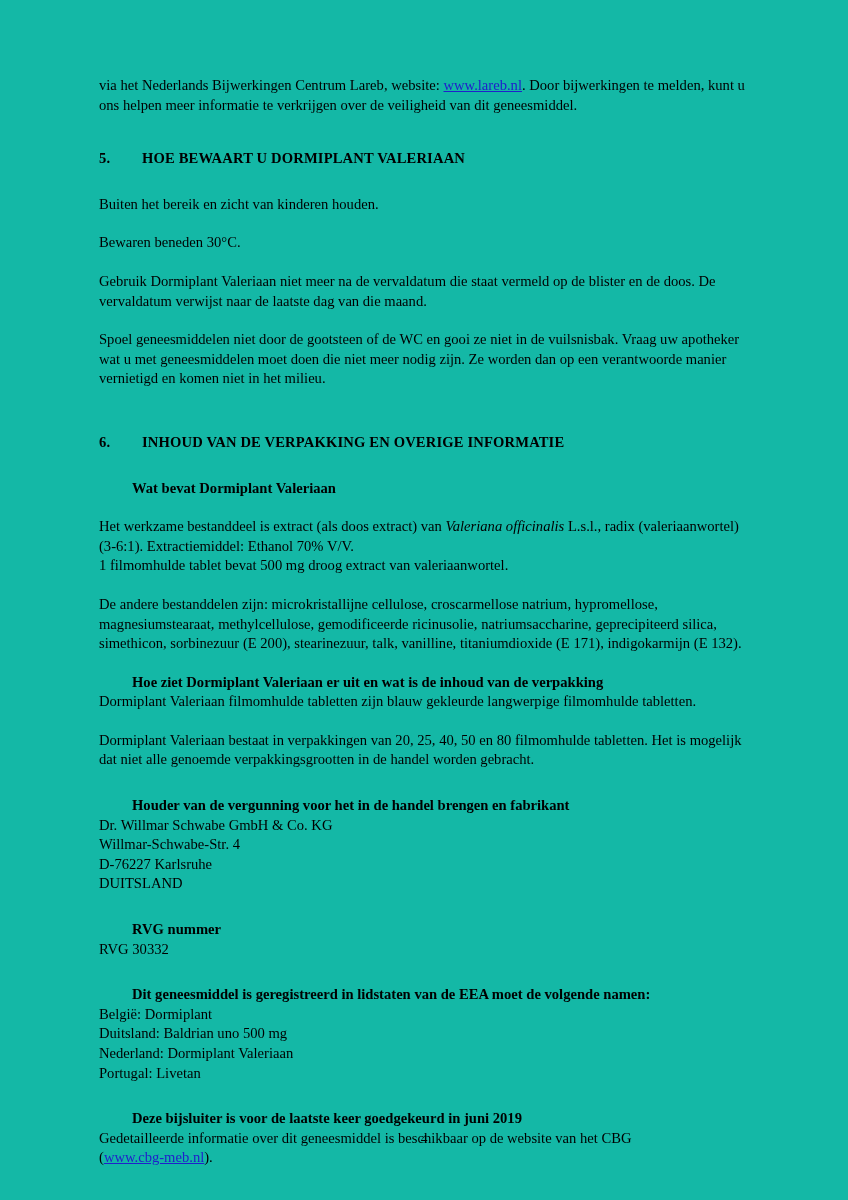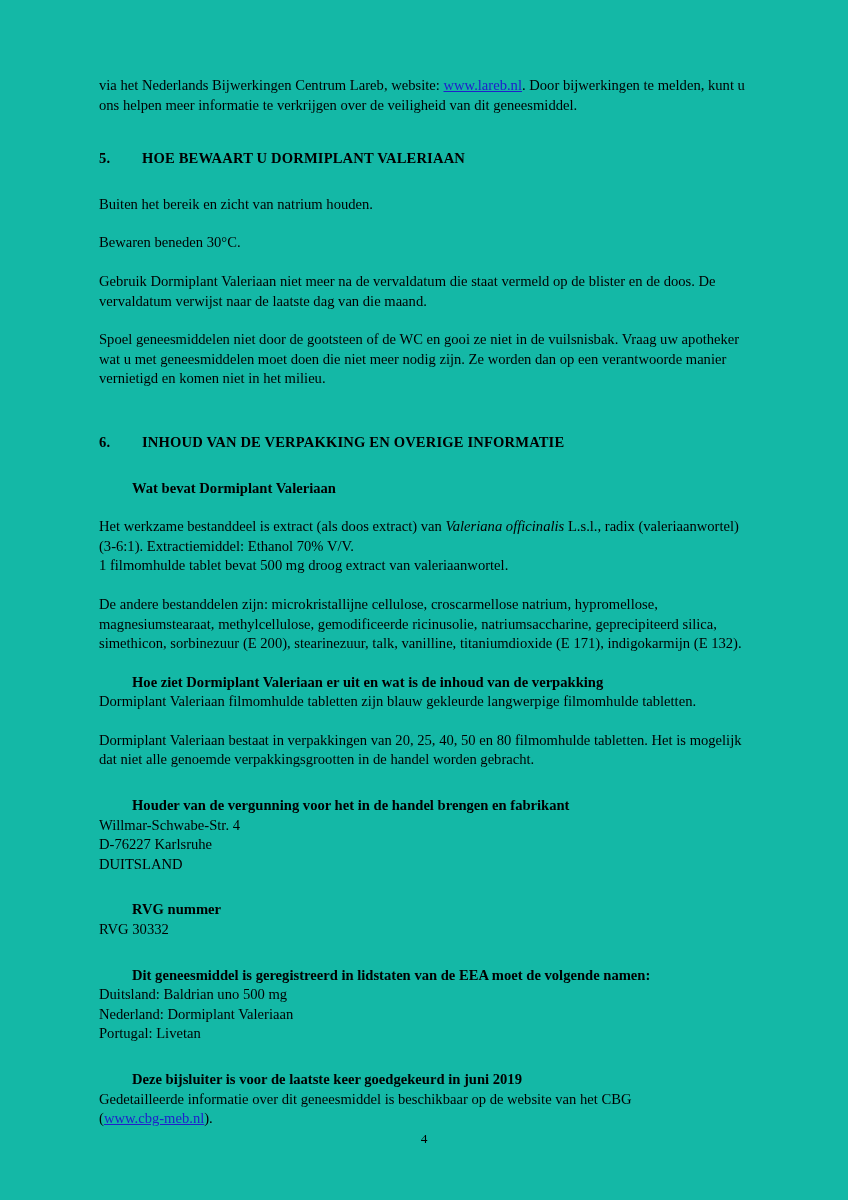--- a/index.html
+++ b/index.html
@@ -77,21 +77,21 @@
 
     <div class="gap-lg"></div>
 
     <div class="section-head">
       <span class="num">5.</span>
       <span class="txt">HOE BEWAART U DORMIPLANT VALERIAAN</span>
     </div>
 
     <div class="gap-md"></div>
 
-    <p>Buiten het bereik en zicht van natrium houden.</p>
+    <p>Buiten het bereik en zicht van kinderen houden.</p>
 
     <div class="gap-sm"></div>
 
     <p>Bewaren beneden 30°C.</p>
 
     <div class="gap-sm"></div>
 
     <p>Gebruik Dormiplant Valeriaan niet meer na de vervaldatum die staat vermeld op de blister en de doos. De vervaldatum verwijst naar de laatste dag van die maand.</p>
 
     <div class="gap-sm"></div>
@@ -123,32 +123,34 @@
     <p class="sub-head">Hoe ziet Dormiplant Valeriaan er uit en wat is de inhoud van de verpakking</p>
     <p>Dormiplant Valeriaan filmomhulde tabletten zijn blauw gekleurde langwerpige filmomhulde tabletten.</p>
 
     <div class="gap-sm"></div>
 
     <p>Dormiplant Valeriaan bestaat in verpakkingen van 20, 25, 40, 50 en 80 filmomhulde tabletten. Het is mogelijk dat niet alle genoemde verpakkingsgrootten in de handel worden gebracht.</p>
 
     <div class="gap-md"></div>
 
     <p class="sub-head">Houder van de vergunning voor het in de handel brengen en fabrikant</p>
+    <p>Dr. Willmar Schwabe GmbH &amp; Co. KG</p>
     <p>Willmar-Schwabe-Str. 4</p>
     <p>D-76227 Karlsruhe</p>
     <p>DUITSLAND</p>
 
     <div class="gap-md"></div>
 
     <p class="sub-head">RVG nummer</p>
     <p>RVG 30332</p>
 
     <div class="gap-md"></div>
 
     <p class="sub-head">Dit geneesmiddel is geregistreerd in lidstaten van de EEA moet de volgende namen:</p>
+    <p>België: Dormiplant</p>
     <p>Duitsland: Baldrian uno 500 mg</p>
     <p>Nederland: Dormiplant Valeriaan</p>
     <p>Portugal: Livetan</p>
 
     <div class="gap-md"></div>
 
     <p class="sub-head">Deze bijsluiter is voor de laatste keer goedgekeurd in juni 2019</p>
     <p>Gedetailleerde informatie over dit geneesmiddel is beschikbaar op de website van het CBG</p>
     <p><span>(</span><a class="link" href="#">www.cbg-meb.nl</a><span>).</span></p>
 

